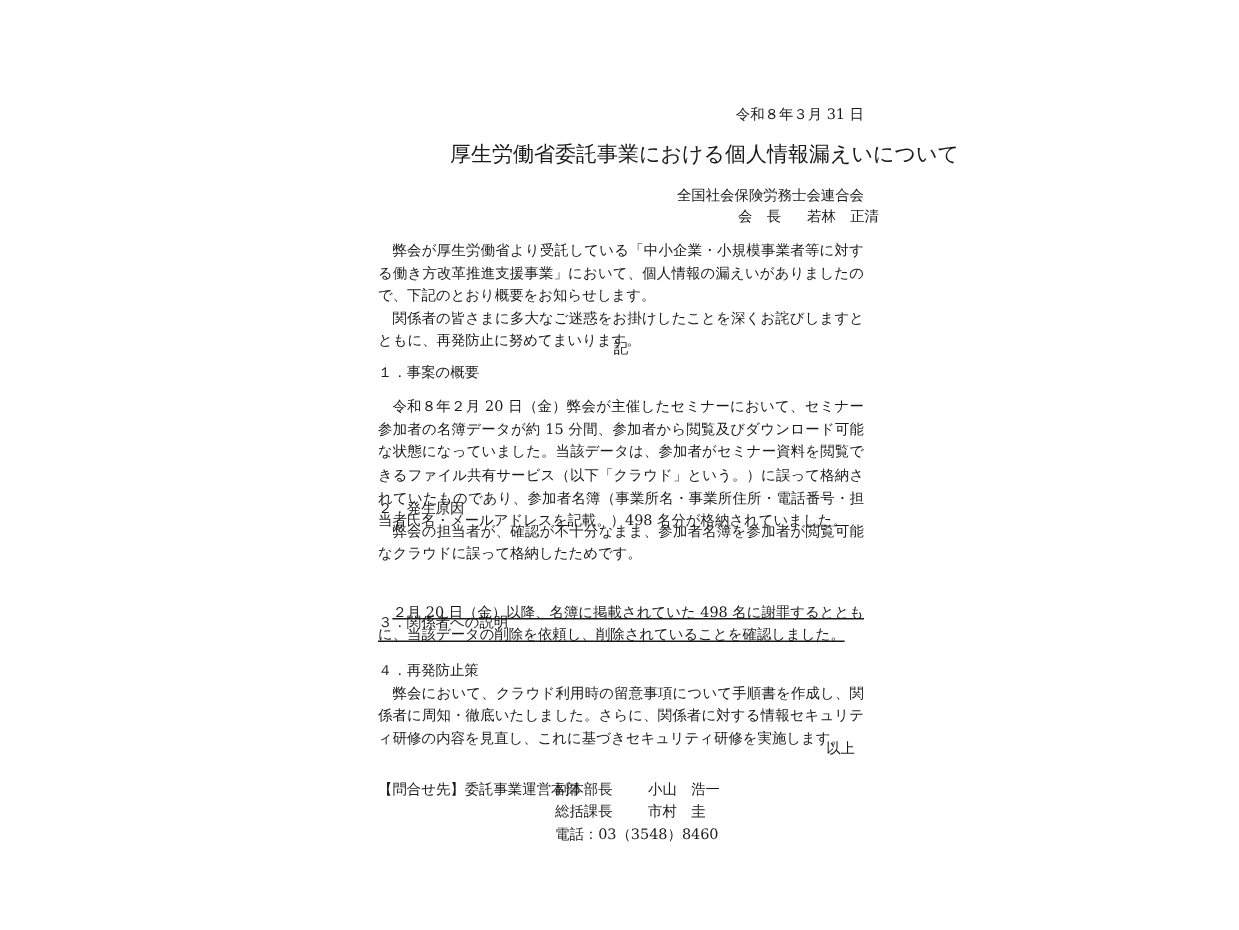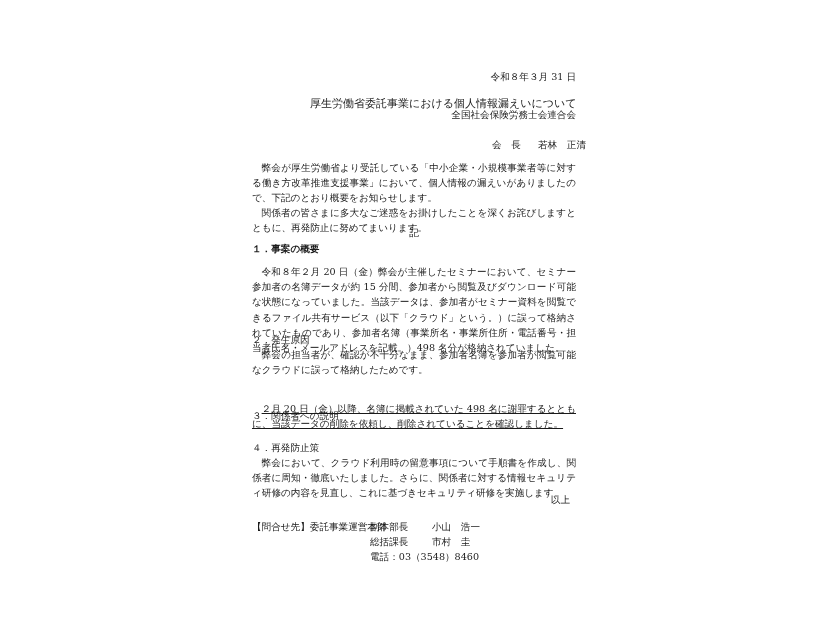--- a/index.html
+++ b/index.html
@@ -1,30 +1,30 @@
 <!DOCTYPE html>
 <html><head>
 <meta charset="utf-8">
 <style>
   html, body { margin:0; padding:0; background:#ffffff; }
   body { width:826px; height:620px; position:relative; overflow:hidden;
          font-family: "DejaVu Serif", "Liberation Serif", serif; color:#1a1a1a; }
   .page { position:absolute; left:252px; top:0; width:324px; font-size:9.6px; line-height:15.2px; }
   .abs { position:absolute; white-space:nowrap; }
   .date { top:69px; right:0;text-align:right; }
-  .title { top:96px; left:58px; font-size:11px; }
-  .org { top:107px; right:0; }
+  .title { top:96px; left:48px; font-size:14px; }
+  .org { top:123px; right:0; }
   .rep { top:137px; left:240px; }
   .rep span { display:inline-block; }
   .para { position:absolute; left:0; width:324px; text-align:justify; text-indent:1em; margin:0; }
   .p1 { top:160px; }
   .p2 { top:205px; }
   .ki { top:225px; left:0; width:324px; text-align:center; }
   .heading { position:absolute; left:0; margin:0; }
-  .h1 { top:241px;font-weight:bold; }
+  .h1 { top:241px; }
   .s1 { top:264px; }
   .h2 { top:332px; }
   .s2 { top:347px; }
   .h3 { top:408px;text-align:center; }
   .s3 { top:401px;text-decoration:underline; }
   .h4 { top:440px; }
   .s4 { top:455px; }
   .ijo { top:492px; right:6px; }
   .contact { position:absolute; left:0; top:519px; }
   .c-label { position:absolute; left:0; top:0; white-space:nowrap; }

